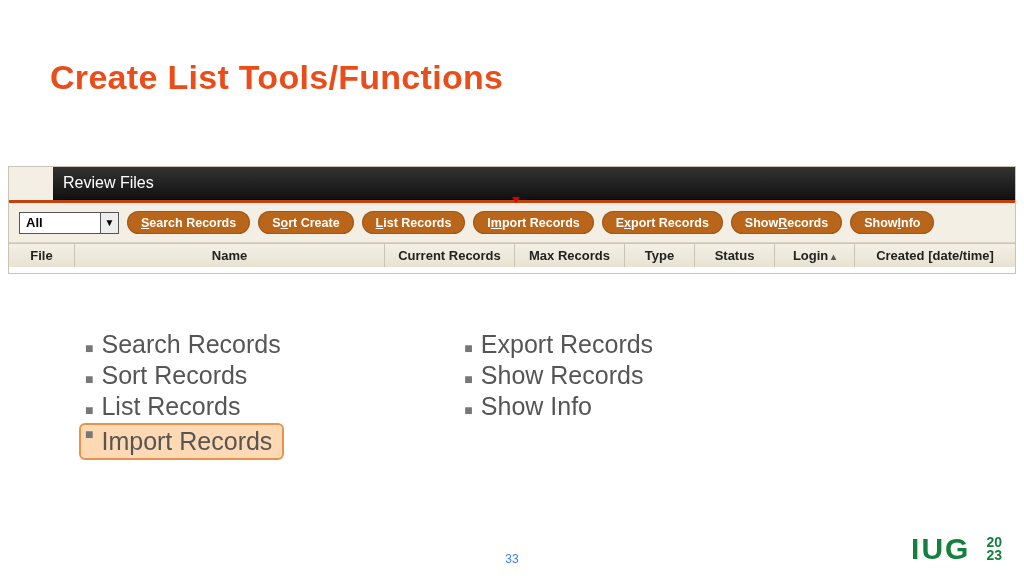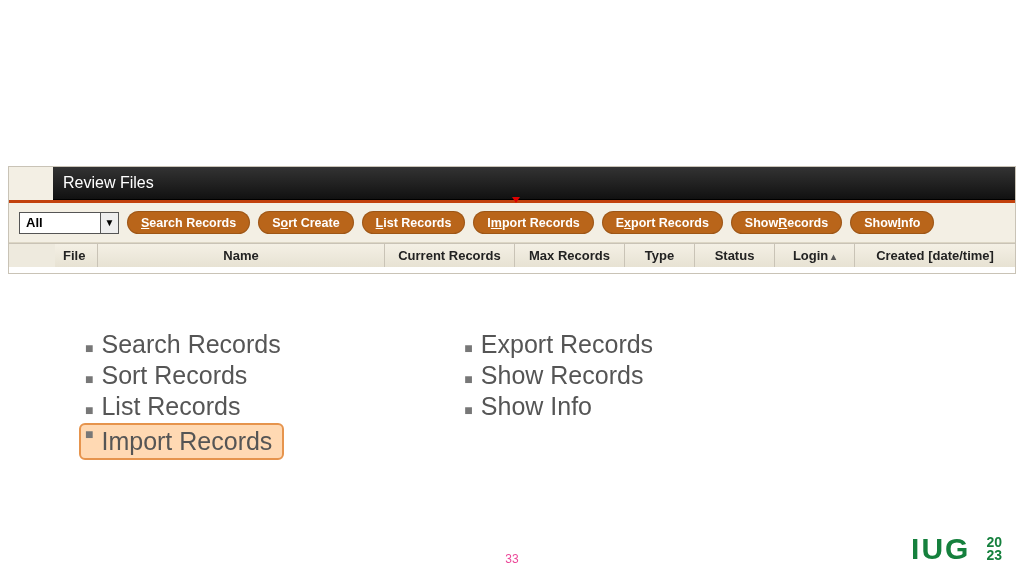--- a/index.html
+++ b/index.html
@@ -11,47 +11,48 @@
   .filterbar { display: flex; align-items: center; gap: 8px; padding: 8px 10px; background: #f3efe4; border-top: 3px solid #c2410c; border-bottom: 1px solid #dcd6c5; position: relative; }
   .red-caret { position: absolute; top: -6px; left: 50%; width: 0; height: 0; border-left: 4px solid transparent; border-right: 4px solid transparent; border-top: 6px solid #d00; }
   .dropdown { display: inline-flex; align-items: center; border: 1px solid #555; background: #fff; font-size: 13px; font-weight: bold; height: 22px; }
   .dropdown .dd-label { padding: 0 24px 0 6px; min-width: 80px; }
   .dropdown .dd-arrow { width: 18px; height: 100%; border-left: 1px solid #555; background: #eee; display: flex; align-items: center; justify-content: center; font-size: 10px; }
   .pill { display: inline-flex; align-items: center; background: #b9651a; color: #fff; font-size: 12.5px; font-weight: bold; height: 23px; padding: 0 14px; border-radius: 12px; white-space: nowrap; box-shadow: inset 0 0 0 1px rgba(0,0,0,0.15); }
   .pill span.ul { text-decoration: underline; }
   .table-head { display: flex; background: #eeeade; border-top: 1px solid #c9c3b6; font-size: 13px; font-weight: bold; color: #222; }
   .th { border-right: 1px solid #c9c3b6; padding: 4px 8px; text-align: center; background: linear-gradient(#f4f0e5,#e7e2d3); }
   .th-sort::after { content: " \25B4"; font-size: 10px; color: #555; }
-  .th.file { width: 43px; text-align: left; margin-left: 46px; }
+  .th.file { width: 66px; text-align: center; }
   .th.name { flex: 1; }
   .th.cur  { width: 130px; }
   .th.max  { width: 110px; }
   .th.type { width: 70px; }
   .th.stat { width: 80px; }
   .th.login{ width: 80px; }
   .th.created { width: 160px; border-right: none; }
   .table-body { height: 6px; background: #fff; }
 
   .bullet-cols { position: absolute; top: 330px; left: 85px; display: flex; gap: 180px; }
   .col { display: flex; flex-direction: column; gap: 2px; }
   .bul { display: flex; align-items: center; font-size: 25px; color: #555; white-space: nowrap; }
   .bul .sq { color: #777; font-size: 14px; margin-right: 8px; line-height: 1; }
   .hl { background: #ffd9b3; border: 2px solid #e6944d; border-radius: 6px; padding: 2px 10px 2px 4px; display: inline-flex; margin-left: -6px; }
 
-  .page-num { position: absolute; bottom: 10px; left: 50%; transform: translateX(-50%); font-size: 12px; color: #ec4899; }
+  .page-num { position: absolute; bottom: 10px; left: 50%; transform: translateX(-50%); font-size: 12px; color: #3b82f6; }
 
   .logo { position: absolute; bottom: 10px; right: 22px; display: flex; align-items: center; font-weight: 900; color: #15803d; }
   .logo .iug { font-size: 30px; letter-spacing: 2px; font-family: Arial Black, Arial, sans-serif; }
   .logo .yr { display: flex; flex-direction: column; line-height: 0.9; font-size: 14px; margin-left: 16px; font-family: Arial Black, Arial, sans-serif; }
 </style>
 </head>
 <body>
 
 <div class="slide">
 
+  <div class="title">Create List Tools/Functions</div>
 
   <div class="app-screenshot">
     <div class="titlebar">Review Files</div>
     <div class="filterbar">
       <div class="red-caret"></div>
       <div class="dropdown">
         <span class="dd-label">All</span>
         <span class="dd-arrow">▼</span>
       </div>
       <div class="pill">

